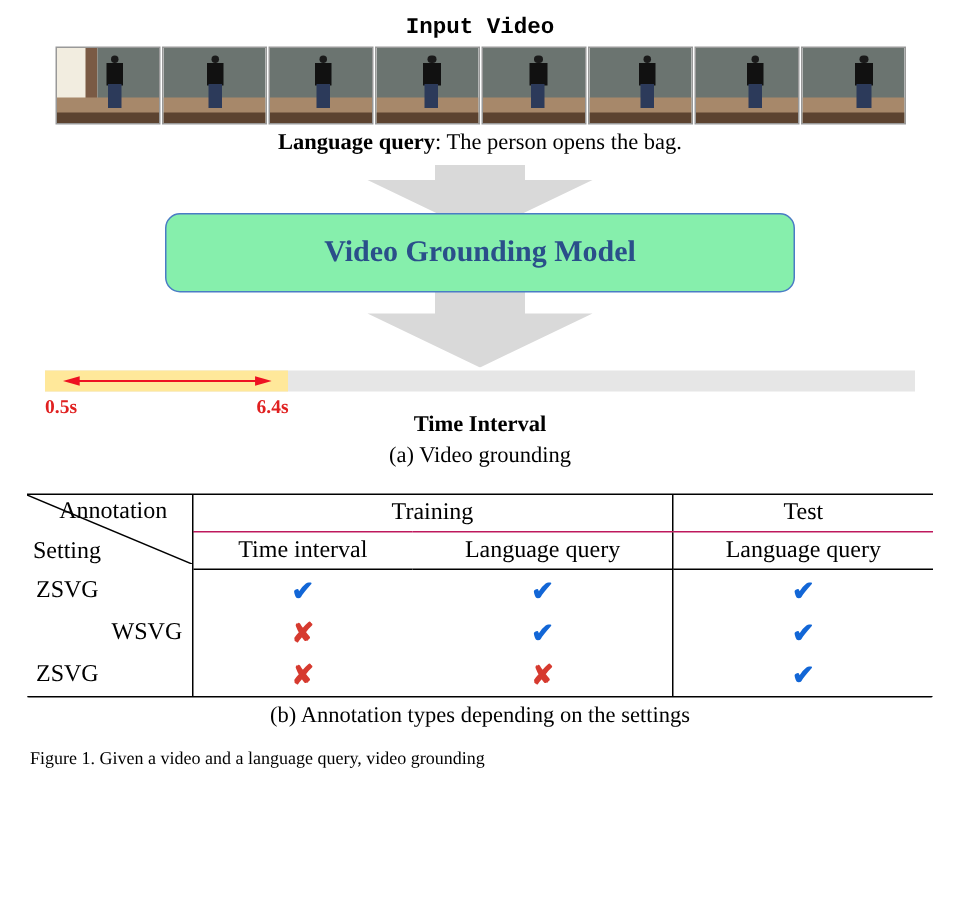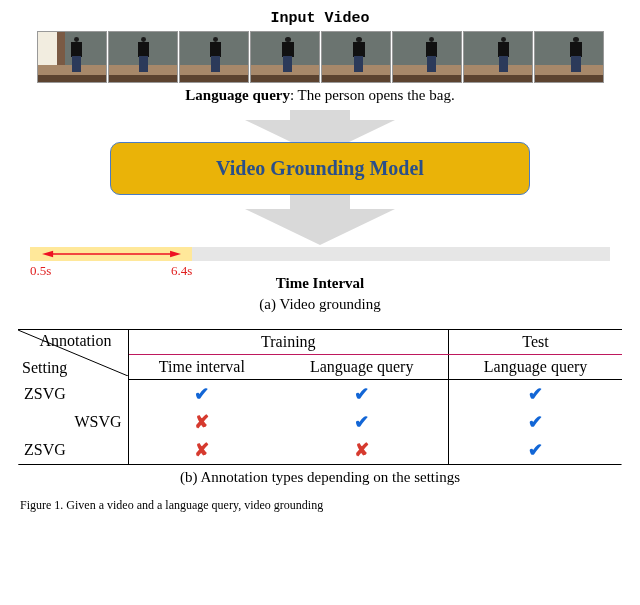--- a/index.html
+++ b/index.html
@@ -36,31 +36,31 @@
   .lang-query { text-align: center; margin: 2px 0 6px; }
   .lang-query .label { font-weight: bold; }
   .arrow-down {
     display:block; margin: 0 auto;
   }
   .model-box {
     width: 420px;
     margin: -14px auto 0;
     padding: 14px 8px;
     text-align: center;
-    background: #eab308;
+    background: #86efac;
     border: 1px solid #4a7cc5;
     border-radius: 10px;
     color: #2a4f8a;
     font-weight: bold;
     font-size: 20px;
     position: relative;
     z-index: 2;
   }
   .arrow-down2 { display:block; margin: -6px auto 0; position:relative; z-index:1;}
-  .timeline-wrap { margin: 2px 18px 0 18px; }
+  .timeline-wrap { margin: 2px 18px 0 18px; font-weight: bold; }
   .timeline {
     height: 14px;
     background: #e6e6e6;
     position: relative;
   }
   .span-highlight {
     position: absolute; top:0; left:0; width:28%; height:100%;
     background: #ffe89a;
   }
   .span-arrow {

